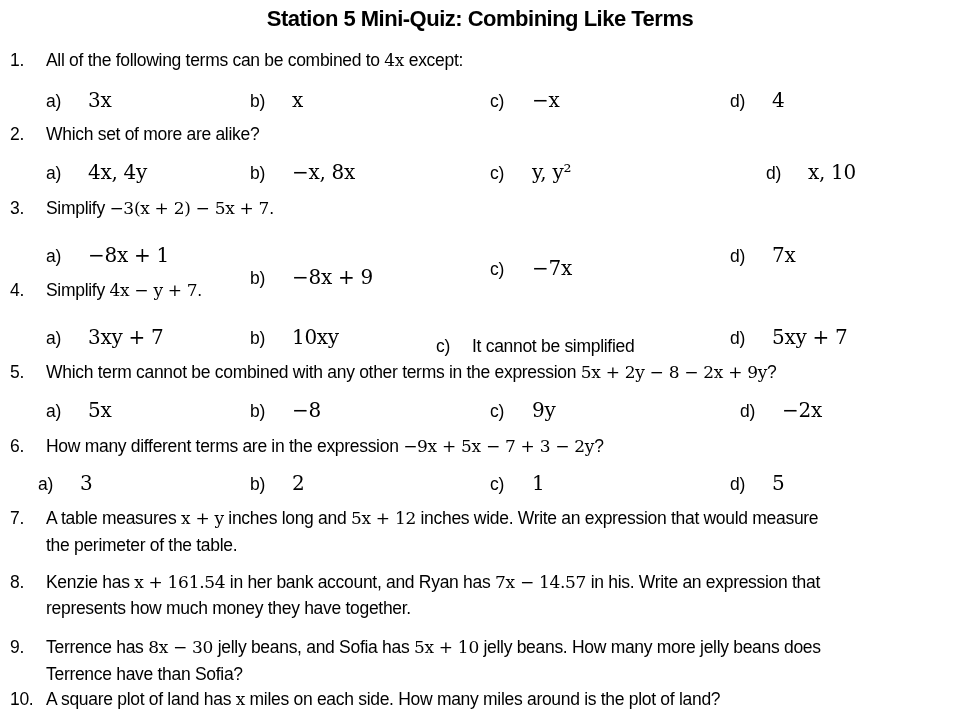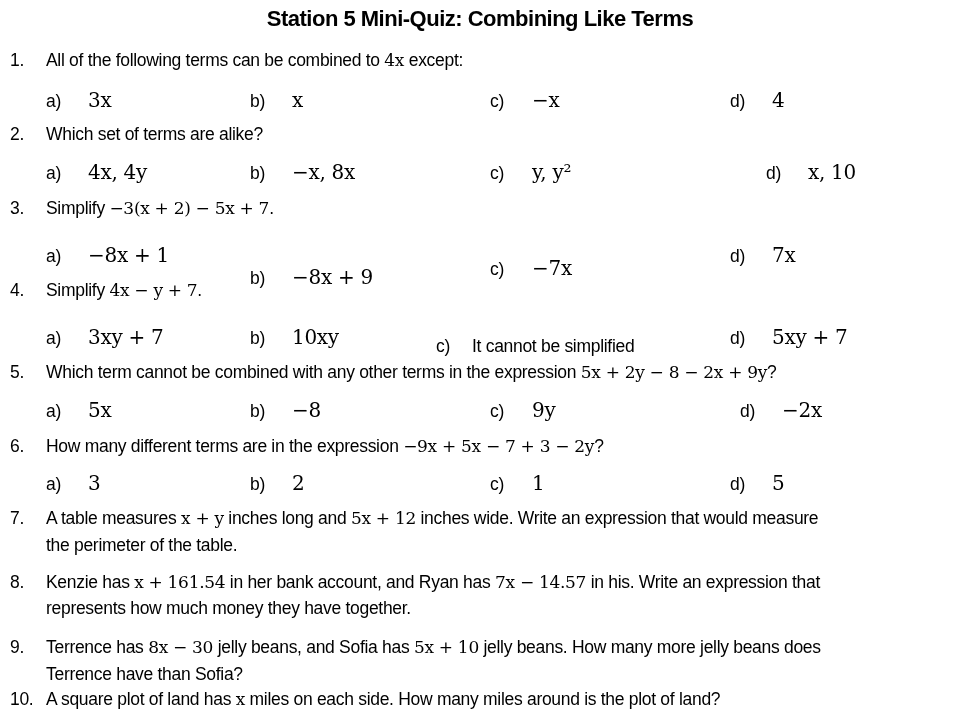--- a/index.html
+++ b/index.html
@@ -30,21 +30,21 @@
     <div class="line" style="top: 50px; left: 0px;">
       <span class="num">1.</span>
       <span class="qtext"><span>All of the following terms can be combined to </span><span class="math">4x</span><span> except:</span></span>
     </div>
     <div class="line opt" style="top: 88px; left: 46px;"><span class="lbl" style="width: 42px;">a)</span><span class="ml">3x</span></div>
     <div class="line opt" style="top: 88px; left: 250px;"><span class="lbl" style="width: 42px;">b)</span><span class="ml">x</span></div>
     <div class="line opt" style="top: 88px; left: 490px;"><span class="lbl" style="width: 42px;">c)</span><span class="ml">−x</span></div>
     <div class="line opt" style="top: 88px; left: 730px;"><span class="lbl" style="width: 42px;">d)</span><span class="ml">4</span></div>
     <div class="line" style="top: 124px; left: 0px;">
       <span class="num">2.</span>
-      <span class="qtext"><span>Which set of terms are alike?</span></span>
+      <span class="qtext"><span>Which set of more are alike?</span></span>
     </div>
     <div class="line opt" style="top: 160px; left: 46px;"><span class="lbl" style="width: 42px;">a)</span><span class="ml">4x, 4y</span></div>
     <div class="line opt" style="top: 160px; left: 250px;"><span class="lbl" style="width: 42px;">b)</span><span class="ml">−x, 8x</span></div>
     <div class="line opt" style="top: 160px; left: 490px;"><span class="lbl" style="width: 42px;">c)</span><span class="ml">y, y²</span></div>
     <div class="line opt" style="top: 160px; left: 730px; margin-left: 36px;"><span class="lbl" style="width: 42px;">d)</span><span class="ml">x, 10</span></div>
     <div class="line" style="top: 198px; left: 0px;">
       <span class="num">3.</span>
       <span class="qtext"><span>Simplify </span><span class="math">−3(x + 2) − 5x + 7</span><span>.</span></span>
     </div>
     <div class="line opt" style="top: 243px; left: 46px;"><span class="lbl" style="width: 42px;">a)</span><span class="ml">−8x + 1</span></div>
@@ -64,21 +64,21 @@
       <span class="qtext"><span>Which term cannot be combined with any other terms in the expression </span><span class="math">5x + 2y − 8 − 2x + 9y</span><span>?</span></span>
     </div>
     <div class="line opt" style="top: 398px; left: 46px;"><span class="lbl" style="width: 42px;">a)</span><span class="ml">5x</span></div>
     <div class="line opt" style="top: 398px; left: 250px;"><span class="lbl" style="width: 42px;">b)</span><span class="ml">−8</span></div>
     <div class="line opt" style="top: 398px; left: 490px;"><span class="lbl" style="width: 42px;">c)</span><span class="ml">9y</span></div>
     <div class="line opt" style="top: 398px; left: 730px; margin-left: 10px;"><span class="lbl" style="width: 42px;">d)</span><span class="ml">−2x</span></div>
     <div class="line" style="top: 436px; left: 0px;">
       <span class="num">6.</span>
       <span class="qtext"><span>How many different terms are in the expression </span><span class="math">−9x + 5x − 7 + 3 − 2y</span><span>?</span></span>
     </div>
-    <div class="line opt" style="top: 471px; left: 46px;"><span class="lbl" style="width: 42px;">a)</span><span class="ml">3</span></div>
+    <div class="line opt" style="top: 471px; left: 38px;"><span class="lbl" style="width: 42px;">a)</span><span class="ml">3</span></div>
     <div class="line opt" style="top: 471px; left: 250px;"><span class="lbl" style="width: 42px;">b)</span><span class="ml">2</span></div>
     <div class="line opt" style="top: 471px; left: 490px;"><span class="lbl" style="width: 42px;">c)</span><span class="ml">1</span></div>
     <div class="line opt" style="top: 471px; left: 730px;"><span class="lbl" style="width: 42px;">d)</span><span class="ml">5</span></div>
     <div class="line" style="top: 508px; left: 0px;">
       <span class="num">7.</span>
       <span class="qtext"><span>A table measures </span><span class="math">x + y</span><span> inches long and </span><span class="math">5x + 12</span><span> inches wide.  Write an expression that would measure</span></span>
     </div>
     <div class="line" style="top: 535px; left: 46px;">the perimeter of the table.</div>
     <div class="line" style="top: 572px; left: 0px;">
       <span class="num">8.</span>

